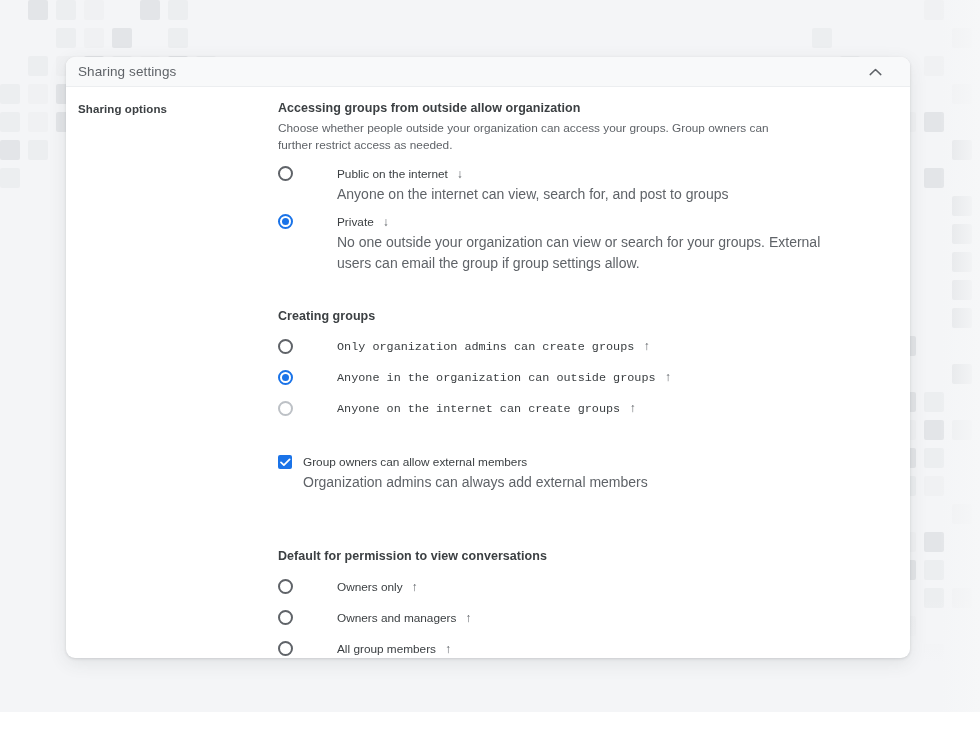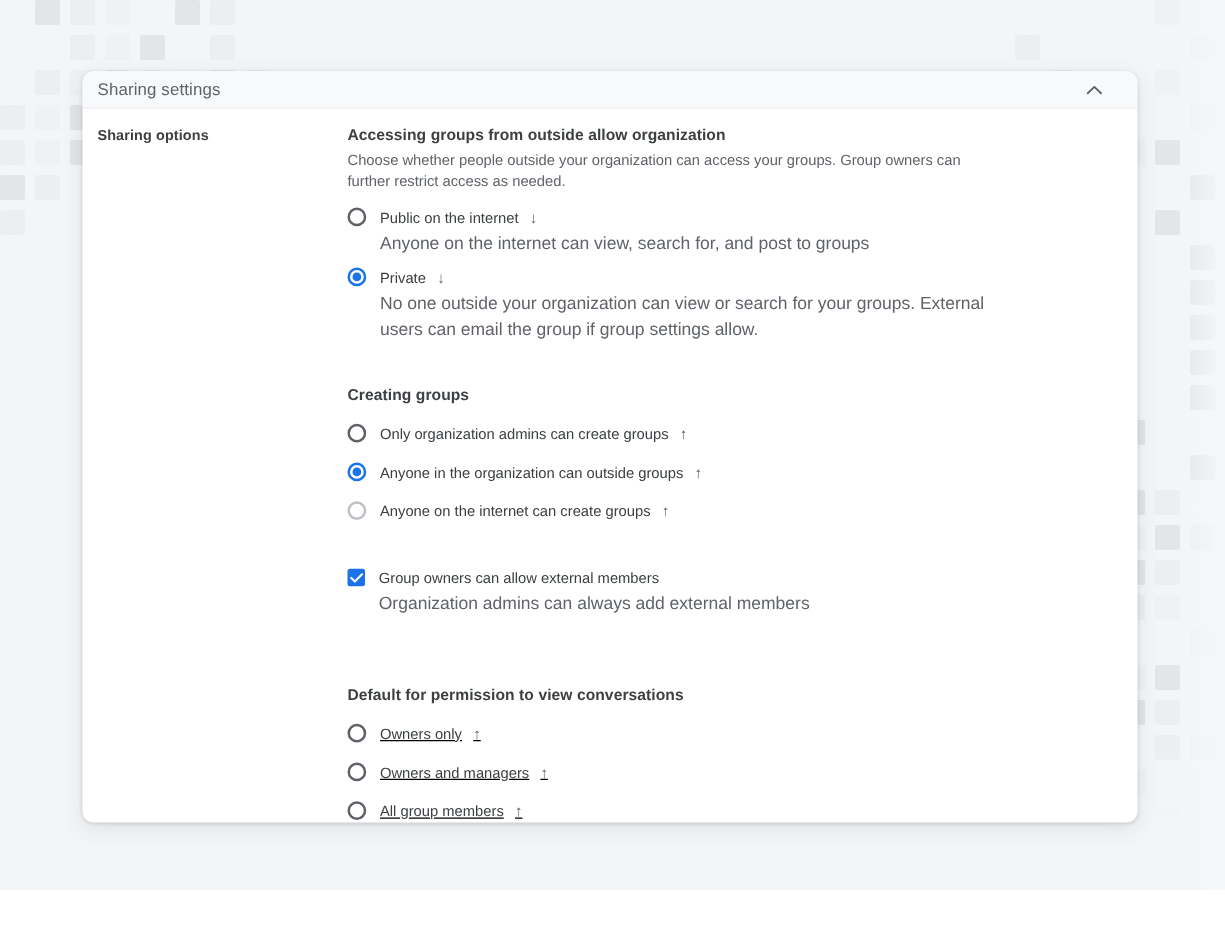--- a/index.html
+++ b/index.html
@@ -129,20 +129,21 @@
     max-width: 500px;
     margin: 0 0 9px 0;
   }
 
   
   .opt {
     display: flex;
     align-items: flex-start;
     margin-bottom: 2px;
     cursor: pointer;
+    gap: 33px;
   }
   .opt-control {
     flex: 0 0 auto;
     width: 16px; height: 16px;
     margin-top: 2px;
     margin-right: 10px;
     position: relative;
   }
   .radio {
     width: 15px; height: 15px;
@@ -184,22 +185,22 @@
   .opt-sub {
     font-size: 14px;
     color: #5f6368;
     line-height: 1.5;
     margin-top: 0px;
     max-width: 500px;
   }
 
   
   .group-access .opt { margin-bottom: 7px; }
-  .group-create .opt { margin-bottom: 11px; }
-  .group-view  .opt { margin-bottom: 11px; text-decoration: underline; }
+  .group-create .opt { margin-bottom: 11px; font-family: Liberation Mono, monospace; }
+  .group-view  .opt { margin-bottom: 11px; }
 
   
   .check-row {
     display: flex;
     align-items: flex-start;
     cursor: pointer;
   }
   .checkbox {
     flex: 0 0 auto;
     width: 14px; height: 14px;

